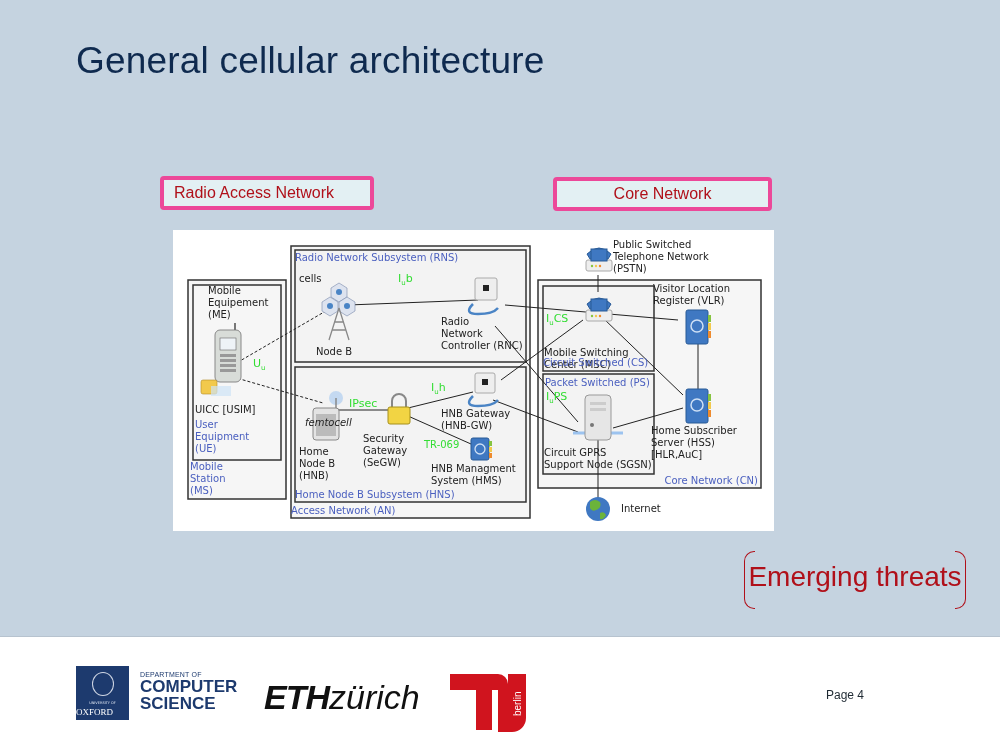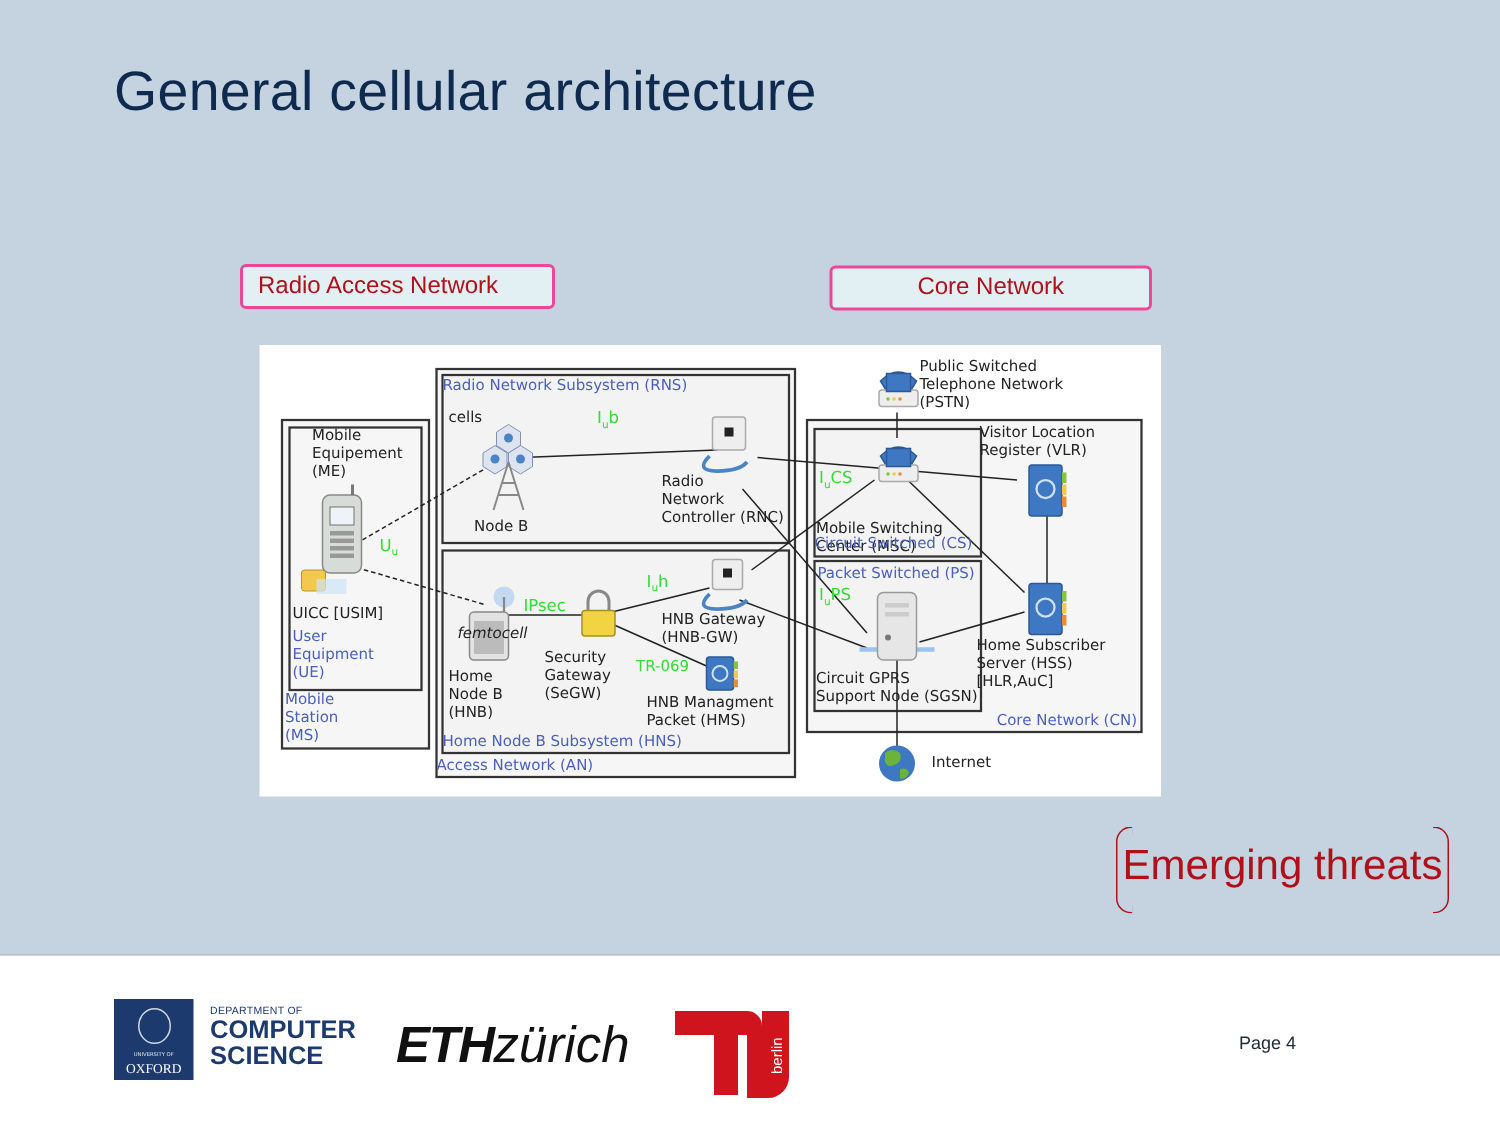--- a/index.html
+++ b/index.html
@@ -14,21 +14,21 @@
       border-bottom: 1px solid #b7c3cf;
     }
     .title {
       position: absolute; left: 76px; top: 40px;
       font-family: "Liberation Sans", sans-serif;
       font-size: 37px; color: #0f2a4f; letter-spacing: 0.2px;
     }
     .tag-box {
       position: absolute; height: 26px;
       background: #e3f0f3;
-      border: 2px solid #ec4899; border-radius: 4px;
+      border: 4px solid #ec4899; border-radius: 4px;
       color: #b0101a; font-family: "Liberation Sans", sans-serif;
       font-size: 16px; line-height: 26px; box-sizing: content-box;
     }
     .tag-ran { left: 160px; top: 176px; width: 196px; padding-left: 10px; }
     .tag-cn { left: 553px; top: 177px; width: 211px; text-align: center; }
 
     .diagram {
       position: absolute; left: 173px; top: 230px; width: 601px; height: 301px;
       background: #ffffff;
     }
@@ -53,21 +53,21 @@
 
     .footer-logo { position: absolute; }
     .oxford-box {
       left: 76px; top: 666px; width: 53px; height: 54px; background: #1d3a6e; color: #fff;
     }
     .oxford-box .crest {
       position: absolute; left: 16px; top: 6px; width: 20px; height: 22px;
       border: 1px solid #cfd6e4; border-radius: 50%;
     }
     .oxford-box .uni { position: absolute; left: 0; width: 53px; top: 35px; font-size: 3.5px; text-align: center; color: #dfe6f2; }
-    .oxford-box .ox { position: absolute; left: 0; width: 53px; top: 41px; font-size: 9px; text-align: center; font-family: "Liberation Serif", serif; }
+    .oxford-box .ox { position: absolute; left: 0; width: 36px; top: 41px; font-size: 9px; text-align: center; font-family: "Liberation Serif", serif; }
     .cs-text { left: 140px; top: 671px; color: #1d3a6e; font-family: "Liberation Sans", sans-serif; }
     .cs-text .dept { font-size: 7px; letter-spacing: 0.2px; }
     .cs-text .big { font-size: 17px; font-weight: bold; line-height: 17px; }
     .eth { left: 264px; top: 678px; font-family: "Liberation Sans", sans-serif; font-size: 34px; color: #111; }
     .eth .b { font-weight: bold; font-style: italic; letter-spacing: -1px; }
     .eth .z { font-style: italic; font-weight: normal; }
     .tu { left: 446px; top: 668px; width: 86px; height: 66px; }
     .page-num { left: 826px; top: 688px; font-family: "Liberation Sans", sans-serif; font-size: 12px; color: #1f2a33; }
   </style>
 </head>
@@ -247,21 +247,21 @@
   <div class="dlabel" style="left:268px; top:178px; width:84px; white-space:pre-line;">HNB Gateway
 (HNB-GW)</div>
   <div class="dlabel" style="left:190px; top:203px; width:72px; white-space:pre-line;">Security
 Gateway
 (SeGW)</div>
   <div class="dlabel green" style="left:251px; top:209px; font-size:10px;">TR-069</div>
   <div class="dlabel" style="left:126px; top:216px; width:60px; white-space:pre-line;">Home
 Node B
 (HNB)</div>
   <div class="dlabel" style="left:258px; top:233px; width:94px; white-space:pre-line;">HNB Managment
-Packet (HMS)</div>
+System (HMS)</div>
   <div class="dlabel blue" style="left:122px; top:259px; width:231px;">Home Node B Subsystem (HNS)</div>
   <div class="dlabel blue" style="left:118px; top:275px; width:239px;">Access Network (AN)</div>
 
   <div class="dlabel" style="left:440px; top:9px; width:110px; white-space:pre-line;">Public Switched
 Telephone Network
 (PSTN)</div>
   <div class="dlabel green" style="left:373px; top:83px;">I<sub style="font-size: 7px;">u</sub>CS</div>
   <div class="dlabel" style="left:371px; top:117px; width:110px; white-space:pre-line;">Mobile Switching
 Center (MSC)</div>
   <div class="dlabel blue" style="left:370px; top:127px; width:111px;">Circuit Switched (CS)</div>

